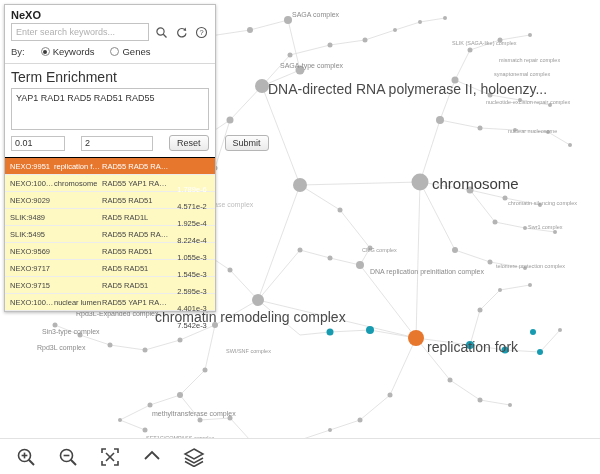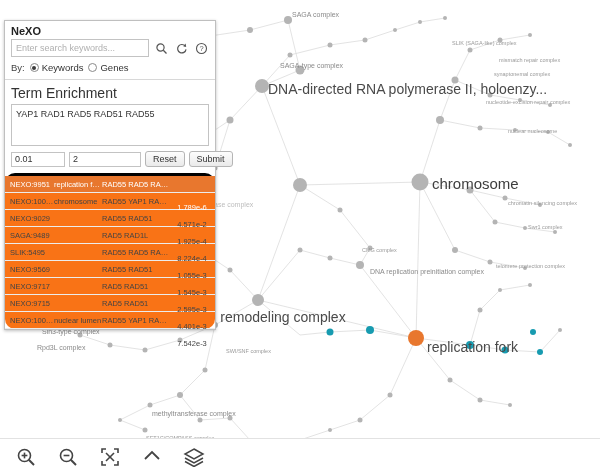--- a/index.html
+++ b/index.html
@@ -39,21 +39,21 @@
   .net-label.huge  { font-size: 15px; color: #3d3d3d; }
   .net-label.mid   { font-size: 11px; color: #666; }
   .net-label.small { font-size: 7px;  color: #8a8a8a; }
   .net-label.tiny  { font-size: 5.5px; color: #9a9a9a; }
   .net-label.faint { color: #bdbdbd; }
 
   
   #panel {
     position: absolute;
     left: 4px;
-    top: 20px;
+    top: 4px;
     width: 210px;
     background: #ffffff;
     border: 1px solid #bfbfbf;
     box-shadow: 0 1px 3px rgba(0,0,0,0.25);
     font-size: 10px;
     color: #333;
   }
   #panel-title {
     padding: 4px 6px 2px 6px;
     font-size: 11px;
@@ -83,21 +83,21 @@
     border: none;
     background: transparent;
     padding: 0;
     cursor: pointer;
     display: flex;
     align-items: center;
     justify-content: center;
   }
   .radio-row {
     display: flex;
-    gap: 5px;
+    gap: 16px;
     padding: 0 6px 6px 6px;
     font-size: 9.5px;
     color: #333;
   }
   .radio-row .lbl-by { color: #444; }
   .radio-opt { display: flex; align-items: center; gap: 3px; }
   .radio {
     width: 9px; height: 9px;
     border-radius: 50%;
     border: 1px solid #8a8a8a;
@@ -131,21 +131,21 @@
     font-size: 9px;
     color: #333;
     padding: 3px 4px;
     box-sizing: border-box;
     overflow: hidden;
     line-height: 12px;
   }
   .params-row {
     display: flex;
     align-items: center;
-    gap: 4px;
+    gap: 16px;
     padding: 0 6px 6px 6px;
   }
   .param-input {
     width: 54px;
     height: 15px;
     border: 1px solid #c3c3c3;
     font-size: 9px;
     color: #333;
     padding: 0 3px;
     box-sizing: border-box;
@@ -159,23 +159,22 @@
     background: linear-gradient(#fdfdfd, #eaeaea);
     border-radius: 3px;
     font-size: 9px;
     color: #333;
     padding: 0 7px;
     cursor: pointer;
     font-family: "Liberation Sans", sans-serif;
   }
   
   .results {
-    border-top: 3px solid #000000;
-    background: #f97316;
-    border-radius: 10px;
+    border-top: 1px solid #000000;
+    background: #fef9c3;
   }
   .res-row {
     display: flex;
     align-items: center;
     height: 17px;
     border-bottom: 1px solid #ececec;
     font-size: 7.5px;
     color: #444;
     padding: 0 2px;
     box-sizing: border-box;
@@ -503,21 +502,21 @@
           <div class="c c2">RAD55 YAP1 RAD5 RAD51 RAD1</div>
           <div class="c c3">4.571e-2</div>
         </div>
         <div class="res-row">
           <div class="c c0">NEXO:9029</div>
           <div class="c c1"></div>
           <div class="c c2">RAD55 RAD51</div>
           <div class="c c3">1.925e-4</div>
         </div>
         <div class="res-row">
-          <div class="c c0">SAGA:9489</div>
+          <div class="c c0">SLIK:9489</div>
           <div class="c c1"></div>
           <div class="c c2">RAD5 RAD1L</div>
           <div class="c c3">8.224e-4</div>
         </div>
         <div class="res-row">
           <div class="c c0">SLIK:5495</div>
           <div class="c c1"></div>
           <div class="c c2">RAD55 RAD5 RAD51 RAD1</div>
           <div class="c c3">1.055e-3</div>
         </div>

